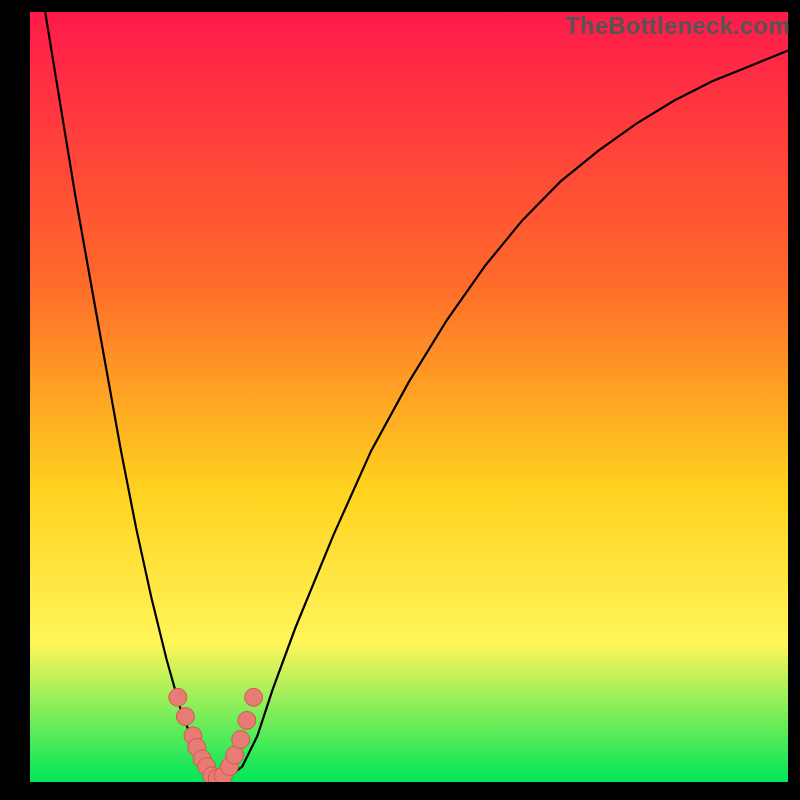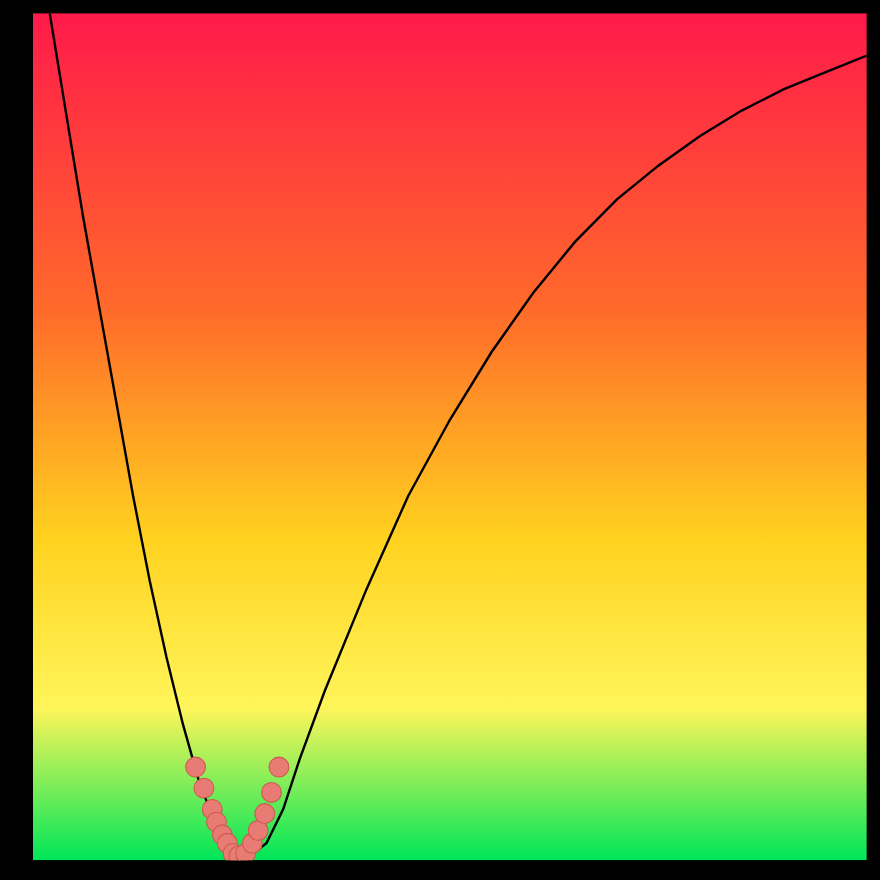--- a/index.html
+++ b/index.html
@@ -65,13 +65,14 @@
           <circle cx="187.2" cy="766.1" r="9" fill="#e87b73" stroke="#cc5a52" stroke-width="1"></circle>
           <circle cx="193.3" cy="763.8" r="9" fill="#e87b73" stroke="#cc5a52" stroke-width="1"></circle>
           <circle cx="199.4" cy="754.6" r="9" fill="#e87b73" stroke="#cc5a52" stroke-width="1"></circle>
           <circle cx="204.7" cy="743.0" r="9" fill="#e87b73" stroke="#cc5a52" stroke-width="1"></circle>
           <circle cx="210.7" cy="727.6" r="9" fill="#e87b73" stroke="#cc5a52" stroke-width="1"></circle>
           <circle cx="216.8" cy="708.4" r="9" fill="#e87b73" stroke="#cc5a52" stroke-width="1"></circle>
           <circle cx="223.6" cy="685.3" r="9" fill="#e87b73" stroke="#cc5a52" stroke-width="1"></circle>
         </g>
     </svg>
   </div>
+  <div class="watermark">TheBottleneck.com</div>
 </div>
 
 </body></html>

